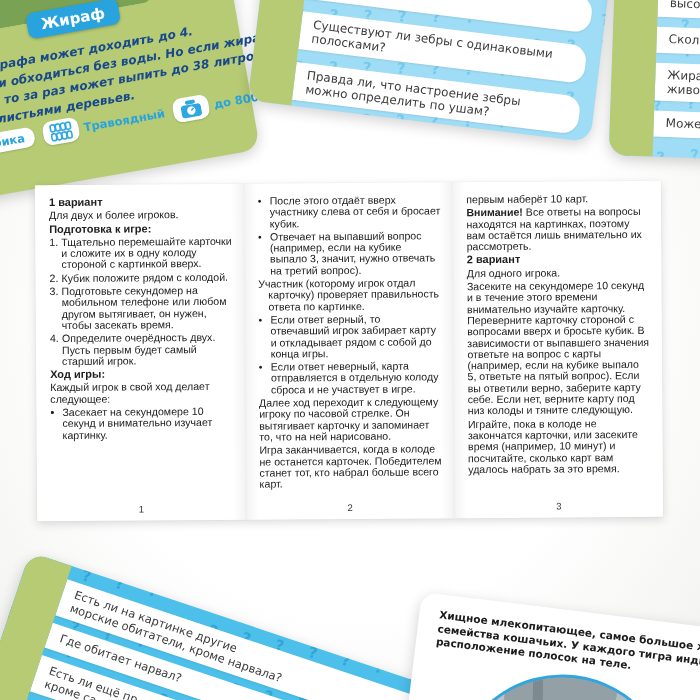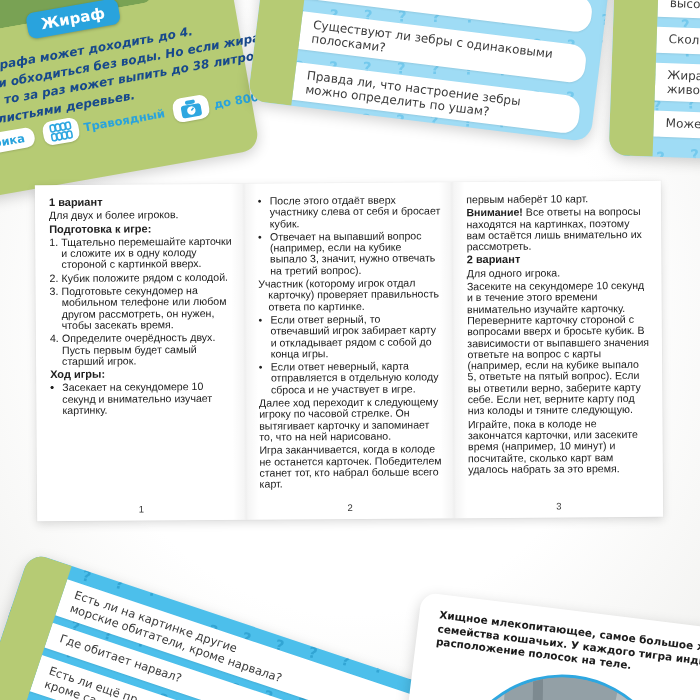--- a/index.html
+++ b/index.html
@@ -217,23 +217,24 @@
 </div>
 
 <div id="booklet">
   <div id="booklet-pages" style="display:flex;flex:1;">
       <div class="page">
         <div class="blk h">1 вариант</div>
         <div class="blk">Для двух и более игроков.</div>
         <div class="blk h">Подготовка к игре:</div>
         <div class="blk li"><span class="mk">1.</span><span class="tx">Тщательно перемешайте карточки и сложите их в одну колоду стороной с картинкой вверх.</span></div>
         <div class="blk li"><span class="mk">2.</span><span class="tx">Кубик положите рядом с колодой.</span></div>
-        <div class="blk li"><span class="mk">3.</span><span class="tx">Подготовьте секундомер на мобильном телефоне или любом другом рассмотреть, он нужен, чтобы засекать время.</span></div>
+        <div class="blk li"><span class="mk">3.</span><span class="tx">Подготовьте секундомер на мобильном телефоне или любом другом вытягивает, он нужен, чтобы засекать время.</span></div>
         <div class="blk li"><span class="mk">4.</span><span class="tx">Определите очерёдность двух. Пусть первым будет самый старший игрок.</span></div>
         <div class="blk h">Ход игры:</div>
+        <div class="blk">Каждый игрок в свой ход делает следующее:</div>
         <div class="blk li"><span class="mk">•</span></div>
         <div class="blk li"><span class="mk">•</span><span class="tx">Засекает на секундомере 10 секунд и внимательно изучает картинку.</span></div>
         <div class="pagenum">1</div>
       </div>
       <div class="page">
         <div class="blk li"><span class="mk">•</span><span class="tx">После этого отдаёт вверх участнику слева от себя и бросает кубик.</span></div>
         <div class="blk li"><span class="mk">•</span><span class="tx">Отвечает на выпавший вопрос (например, если на кубике выпало 3, значит, нужно отвечать на третий вопрос).</span></div>
         <div class="blk hang">Участник (которому игрок отдал карточку) проверяет правильность ответа по картинке.</div>
         <div class="blk li"><span class="mk">•</span><span class="tx">Если ответ верный, то отвечавший игрок забирает карту и откладывает рядом с собой до конца игры.</span></div>
         <div class="blk li"><span class="mk">•</span><span class="tx">Если ответ неверный, карта отправляется в отдельную колоду сброса и не участвует в игре.</span></div>

